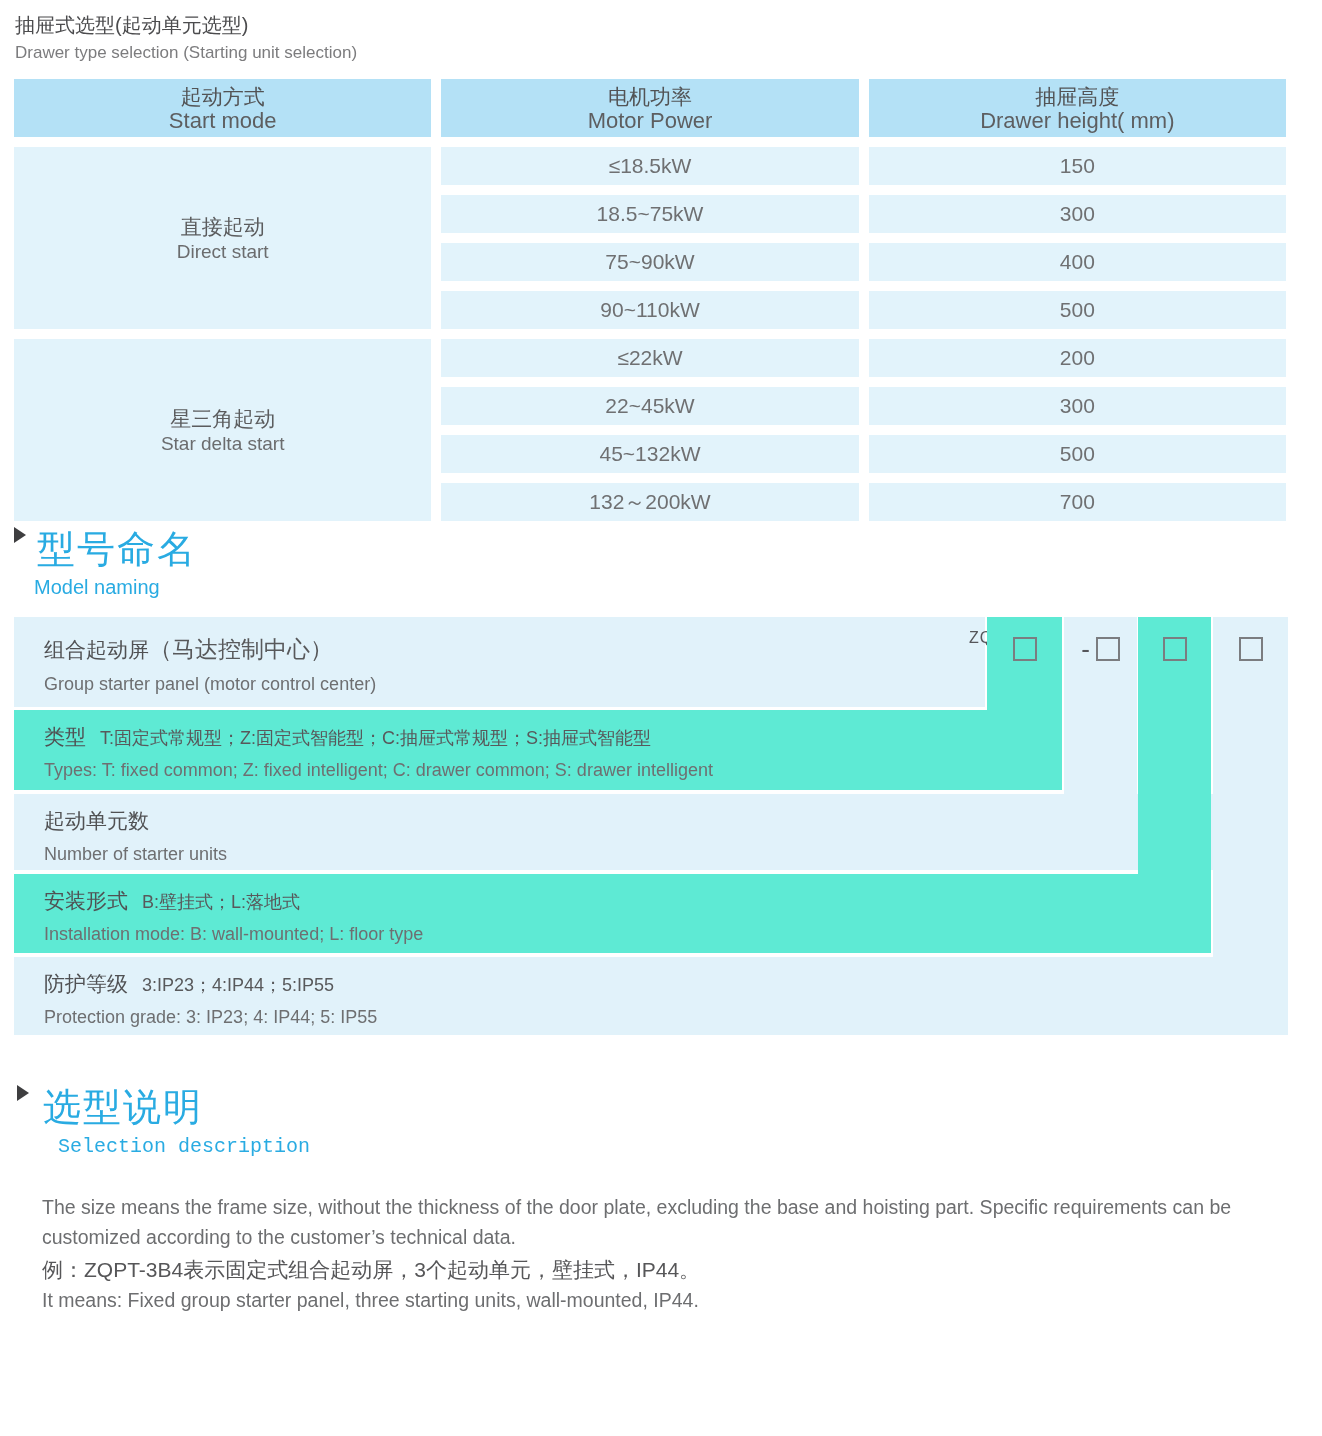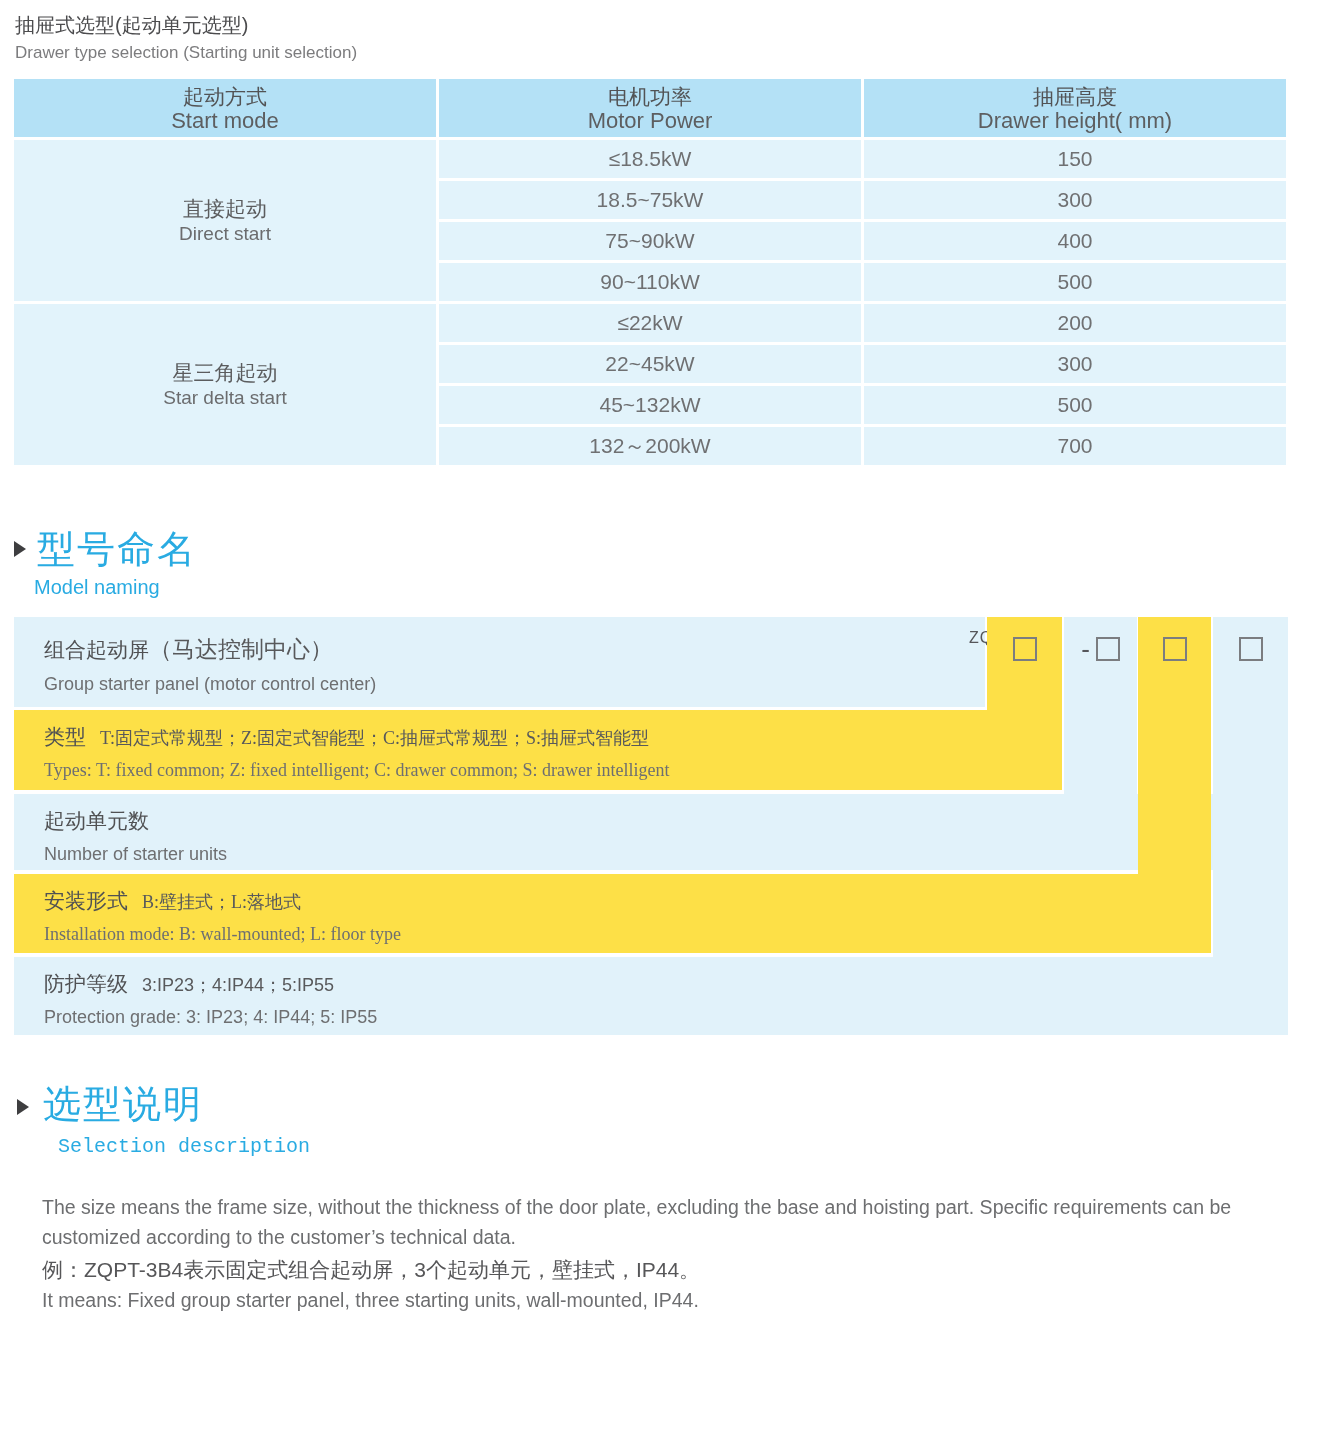--- a/index.html
+++ b/index.html
@@ -8,43 +8,43 @@
   .canvas { position:relative; width:1322px; height:1436px; background:#ffffff; overflow:hidden; }
 
   
   .doc-title { position:absolute; left:15px; top:12px; }
   .doc-title-cn { font-size:20px; color:#4c4c4e; line-height:26px; }
   .doc-title-en { font-size:17px; color:#7c7c7e; line-height:22px; margin-top:4px; }
 
   
   .sel-table { position:absolute; left:14px; top:79px; width:1272px;
                display:grid; grid-template-columns:repeat(3,1fr);
-               grid-template-rows:58px repeat(8,38px); gap:3px; }
+               grid-template-rows:58px repeat(8,38px); gap:10px; }
   .th { background:#b4e1f6; display:flex; flex-direction:column; align-items:center; justify-content:center; }
   .th-cn { font-size:21px; color:#525355; line-height:26px; }
   .th-en { font-size:22px; color:#5d5e60; line-height:22px; }
   .td { background:#e2f3fb; display:flex; align-items:center; justify-content:center;
         font-size:21px; color:#6f7072; }
   .td-mode { grid-row:span 4; flex-direction:column; }
   .td-mode .mode-cn { font-size:21px; color:#5b5c5e; line-height:27px; }
   .td-mode .mode-en { font-size:19px; color:#6b6c6e; line-height:24px; }
 
   
   .sec { position:absolute; }
-  .sec-row { display:flex; align-items:center; }
+  .sec-row { display:flex; }
   .tri { width:0; height:0; border-left:12px solid #3e3e40;
          border-top:8px solid transparent; border-bottom:8px solid transparent; flex:none; }
   .sec-title-cn { font-size:38px; color:#29abe2; letter-spacing:2px; line-height:44px; }
   .sec-title-en { font-size:20px; color:#29abe2; line-height:24px; }
 
   
   .diagram { position:absolute; left:14px; top:617px; width:1274px; height:418px; }
   .blk { position:absolute; }
   .bg-blue { background:#e1f2fa; }
-  .bg-gray { background:#fde047;font-family:Liberation Serif, serif; }
+  .bg-gray { background:#5eead4; }
   .band1 { left:0; top:0;    width:971px;  height:90px; }
   .band2 { left:0; top:93px;  width:1048px; height:80px; }
   .band3 { left:0; top:177px; width:1214px; height:76px; }
   .band4 { left:0; top:257px; width:1197px; height:79px; }
   .band5 { left:0; top:340px; width:1274px; height:78px; }
   .stripA { left:973px;  top:0; width:75px; height:173px; }
   .stripB { left:1050px; top:0; width:73px; height:253px; }
   .stripC { left:1124px; top:0; width:73px; height:336px; }
   .stripD { left:1199px; top:0; width:75px; height:418px; }
   .band-text { position:absolute; left:30px; top:13px; }
@@ -183,21 +183,21 @@
       <div class="code-box"></div>
     </div>
     <div class="blk bg-blue stripD strip-inner">
       <div class="code-box"></div>
     </div>
   </div>
 
   <div class="sec" style="left:17px; top:1085px;">
     <div class="sec-row">
       <div class="tri"></div>
-      <div class="sec-title-cn" style="margin-left:14px;font-family:Liberation Mono, monospace;">选型说明</div>
+      <div class="sec-title-cn" style="margin-left:14px;">选型说明</div>
     </div>
     <div class="sec-title-en" style="margin-left:41px; margin-top:6px;font-family:Liberation Mono, monospace;">Selection description</div>
   </div>
 
   <div class="paras">
     <div class="p-en">The size means the frame size, without the thickness of the door plate, excluding the base and hoisting part. Specific requirements can be customized according to the customer’s technical data.</div>
     <div class="p-cn p-gap">例：ZQPT-3B4表示固定式组合起动屏，3个起动单元，壁挂式，IP44。</div>
     <div class="p-en">It means: Fixed group starter panel, three starting units, wall-mounted, IP44.</div>
   </div>
 

